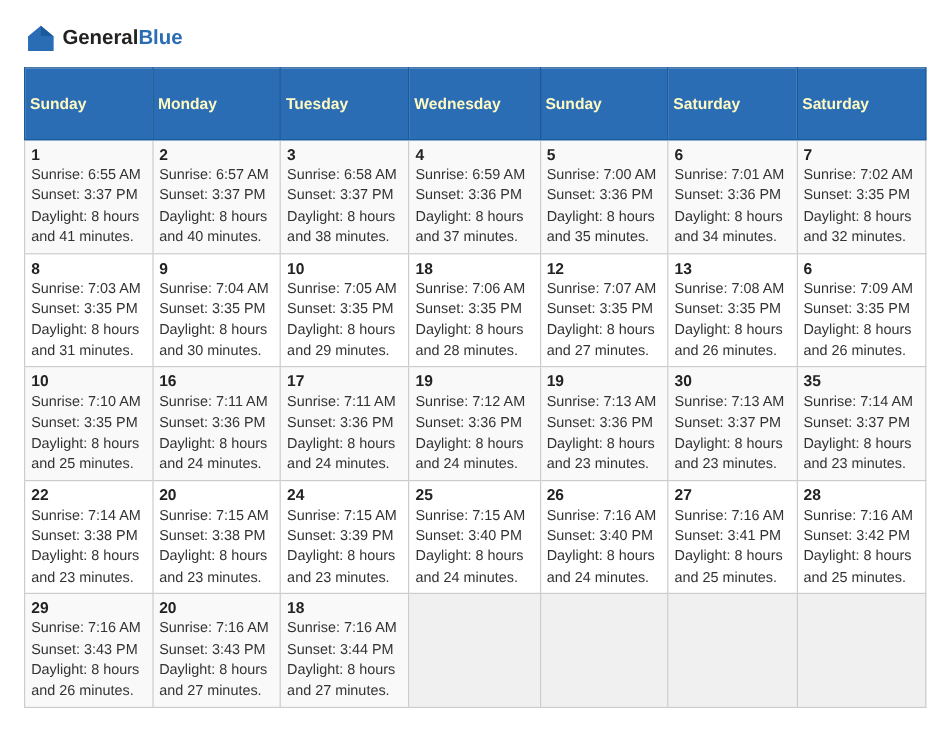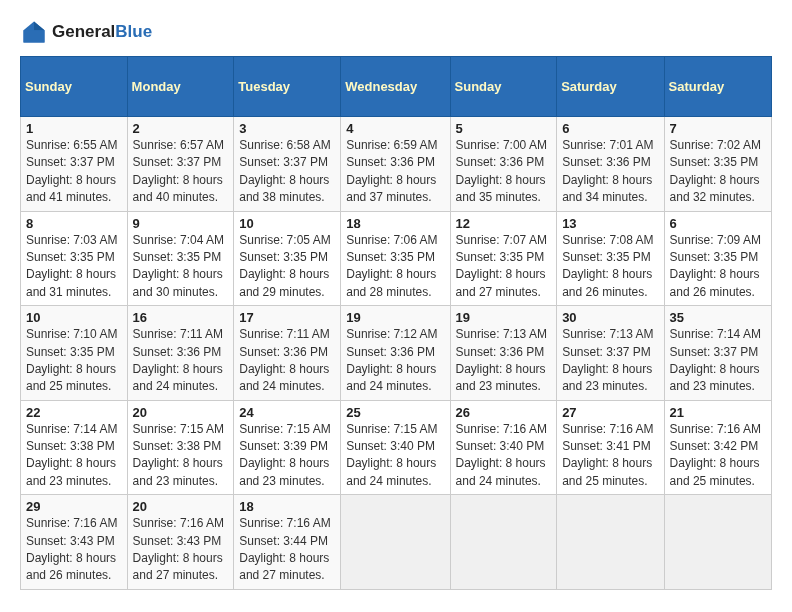--- a/index.html
+++ b/index.html
@@ -157,21 +157,21 @@
           <td><span class="day-num">30</span><span class="day-info">Sunrise: 7:13 AM<br>Sunset: 3:37 PM<br>Daylight: 8 hours and 23 minutes.</span></td>
           <td><span class="day-num">35</span><span class="day-info">Sunrise: 7:14 AM<br>Sunset: 3:37 PM<br>Daylight: 8 hours and 23 minutes.</span></td>
         </tr>
         <tr>
           <td><span class="day-num">22</span><span class="day-info">Sunrise: 7:14 AM<br>Sunset: 3:38 PM<br>Daylight: 8 hours and 23 minutes.</span></td>
           <td><span class="day-num">20</span><span class="day-info">Sunrise: 7:15 AM<br>Sunset: 3:38 PM<br>Daylight: 8 hours and 23 minutes.</span></td>
           <td><span class="day-num">24</span><span class="day-info">Sunrise: 7:15 AM<br>Sunset: 3:39 PM<br>Daylight: 8 hours and 23 minutes.</span></td>
           <td><span class="day-num">25</span><span class="day-info">Sunrise: 7:15 AM<br>Sunset: 3:40 PM<br>Daylight: 8 hours and 24 minutes.</span></td>
           <td><span class="day-num">26</span><span class="day-info">Sunrise: 7:16 AM<br>Sunset: 3:40 PM<br>Daylight: 8 hours and 24 minutes.</span></td>
           <td><span class="day-num">27</span><span class="day-info">Sunrise: 7:16 AM<br>Sunset: 3:41 PM<br>Daylight: 8 hours and 25 minutes.</span></td>
-          <td><span class="day-num">21</span><span class="day-info">Sunrise: 7:16 AM<br>Sunset: 3:42 PM<br>Daylight: 8 hours and 25 minutes.</span></td>
+          <td><span class="day-num">28</span><span class="day-info">Sunrise: 7:16 AM<br>Sunset: 3:42 PM<br>Daylight: 8 hours and 25 minutes.</span></td>
         </tr>
         <tr>
           <td><span class="day-num">29</span><span class="day-info">Sunrise: 7:16 AM<br>Sunset: 3:43 PM<br>Daylight: 8 hours and 26 minutes.</span></td>
           <td><span class="day-num">20</span><span class="day-info">Sunrise: 7:16 AM<br>Sunset: 3:43 PM<br>Daylight: 8 hours and 27 minutes.</span></td>
           <td><span class="day-num">18</span><span class="day-info">Sunrise: 7:16 AM<br>Sunset: 3:44 PM<br>Daylight: 8 hours and 27 minutes.</span></td>
           <td class="empty"></td>
           <td class="empty"></td>
           <td class="empty"></td>
           <td class="empty"></td>
         </tr>

